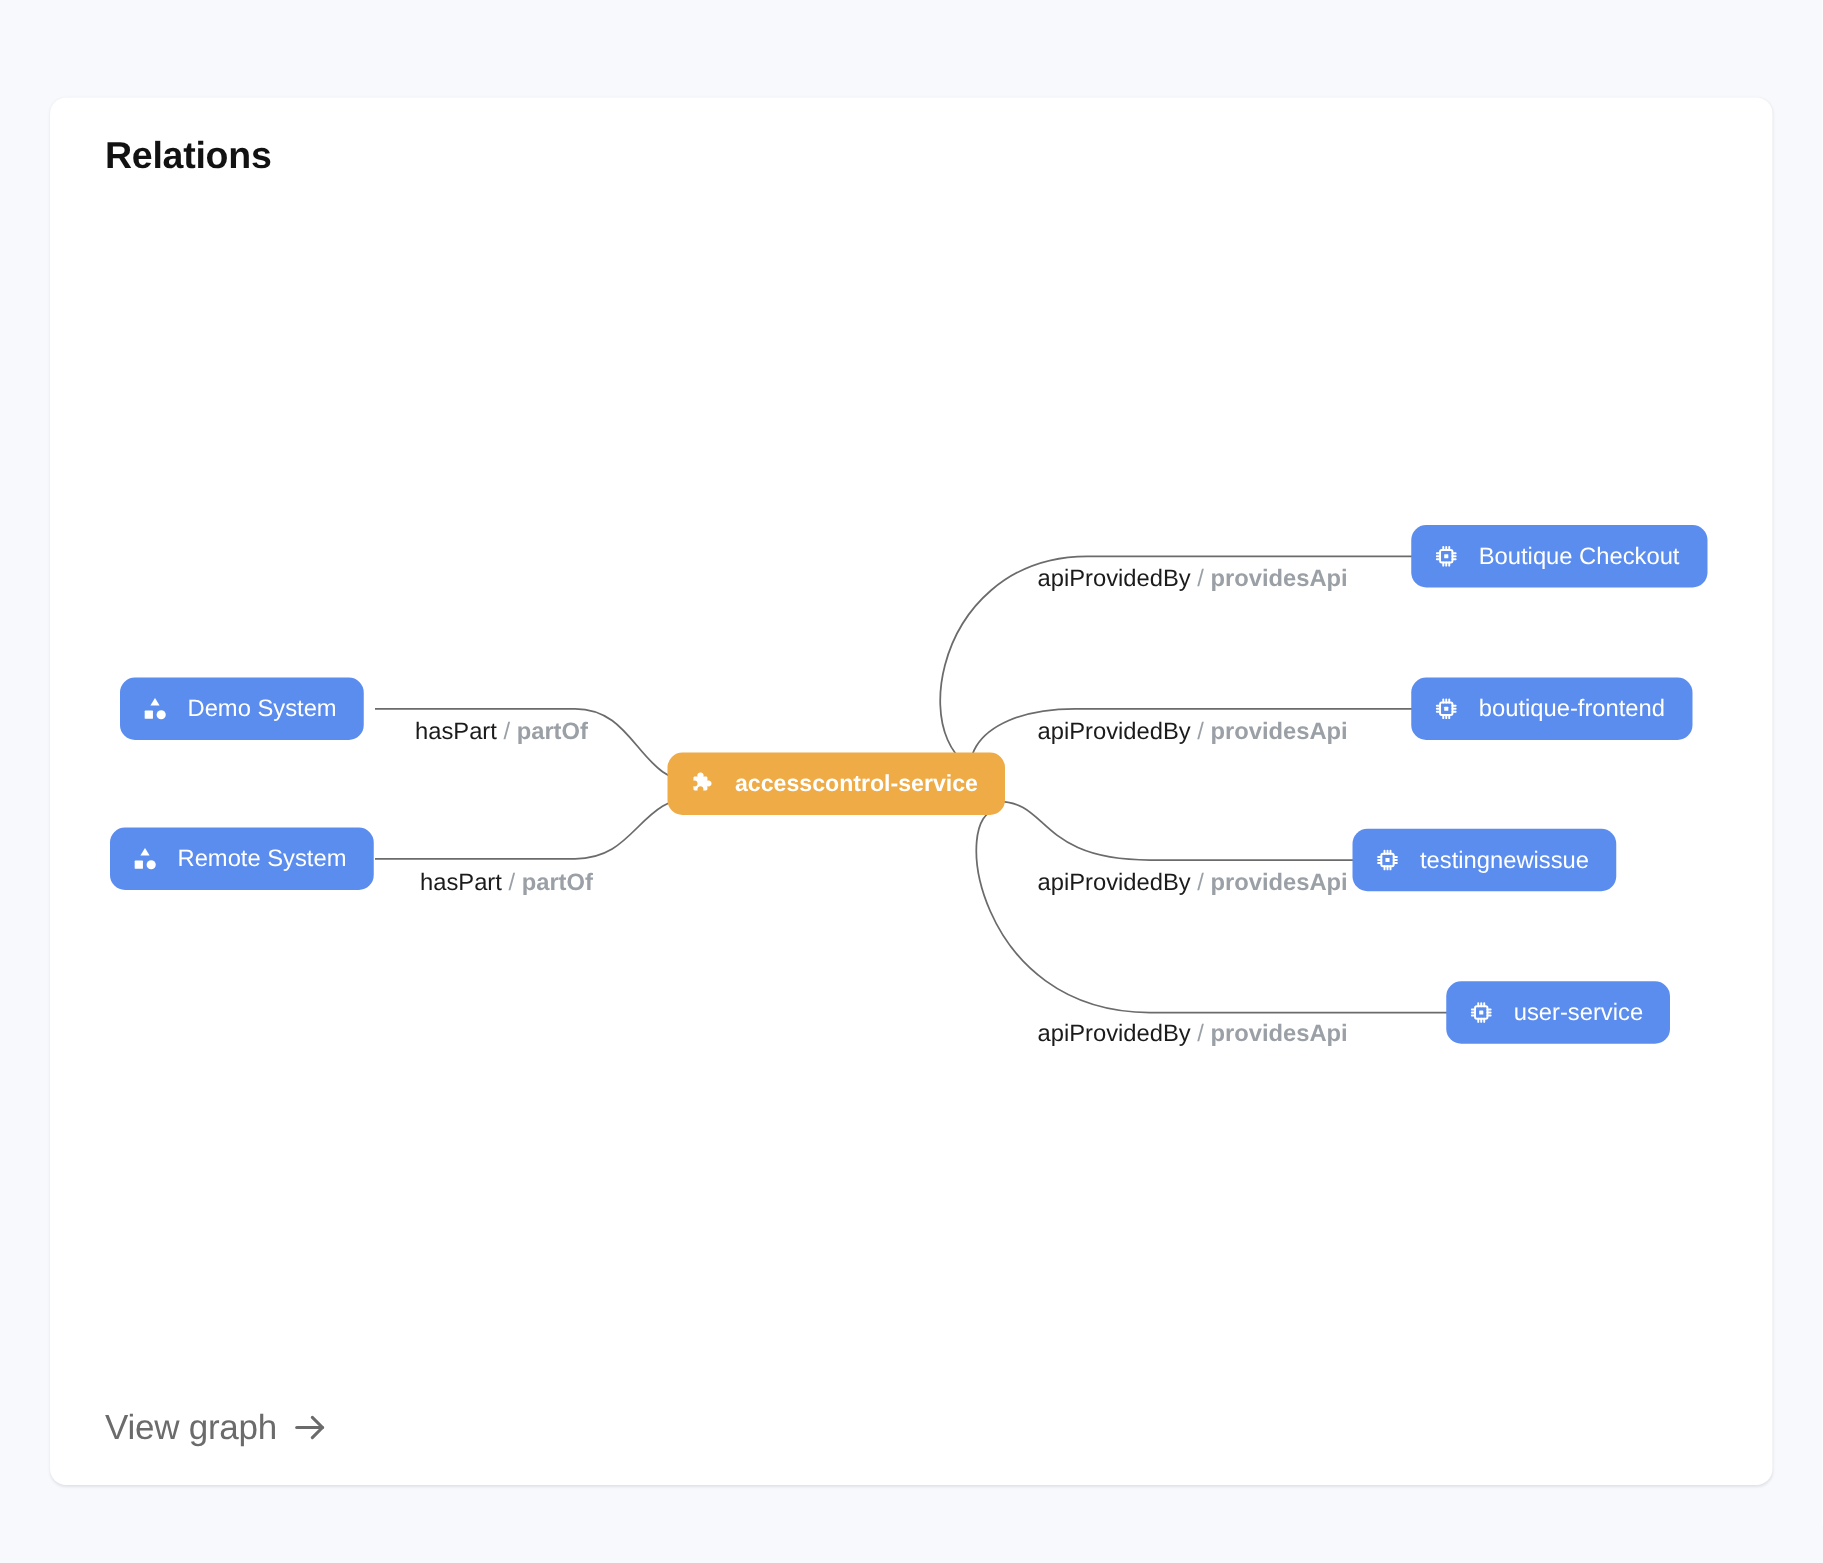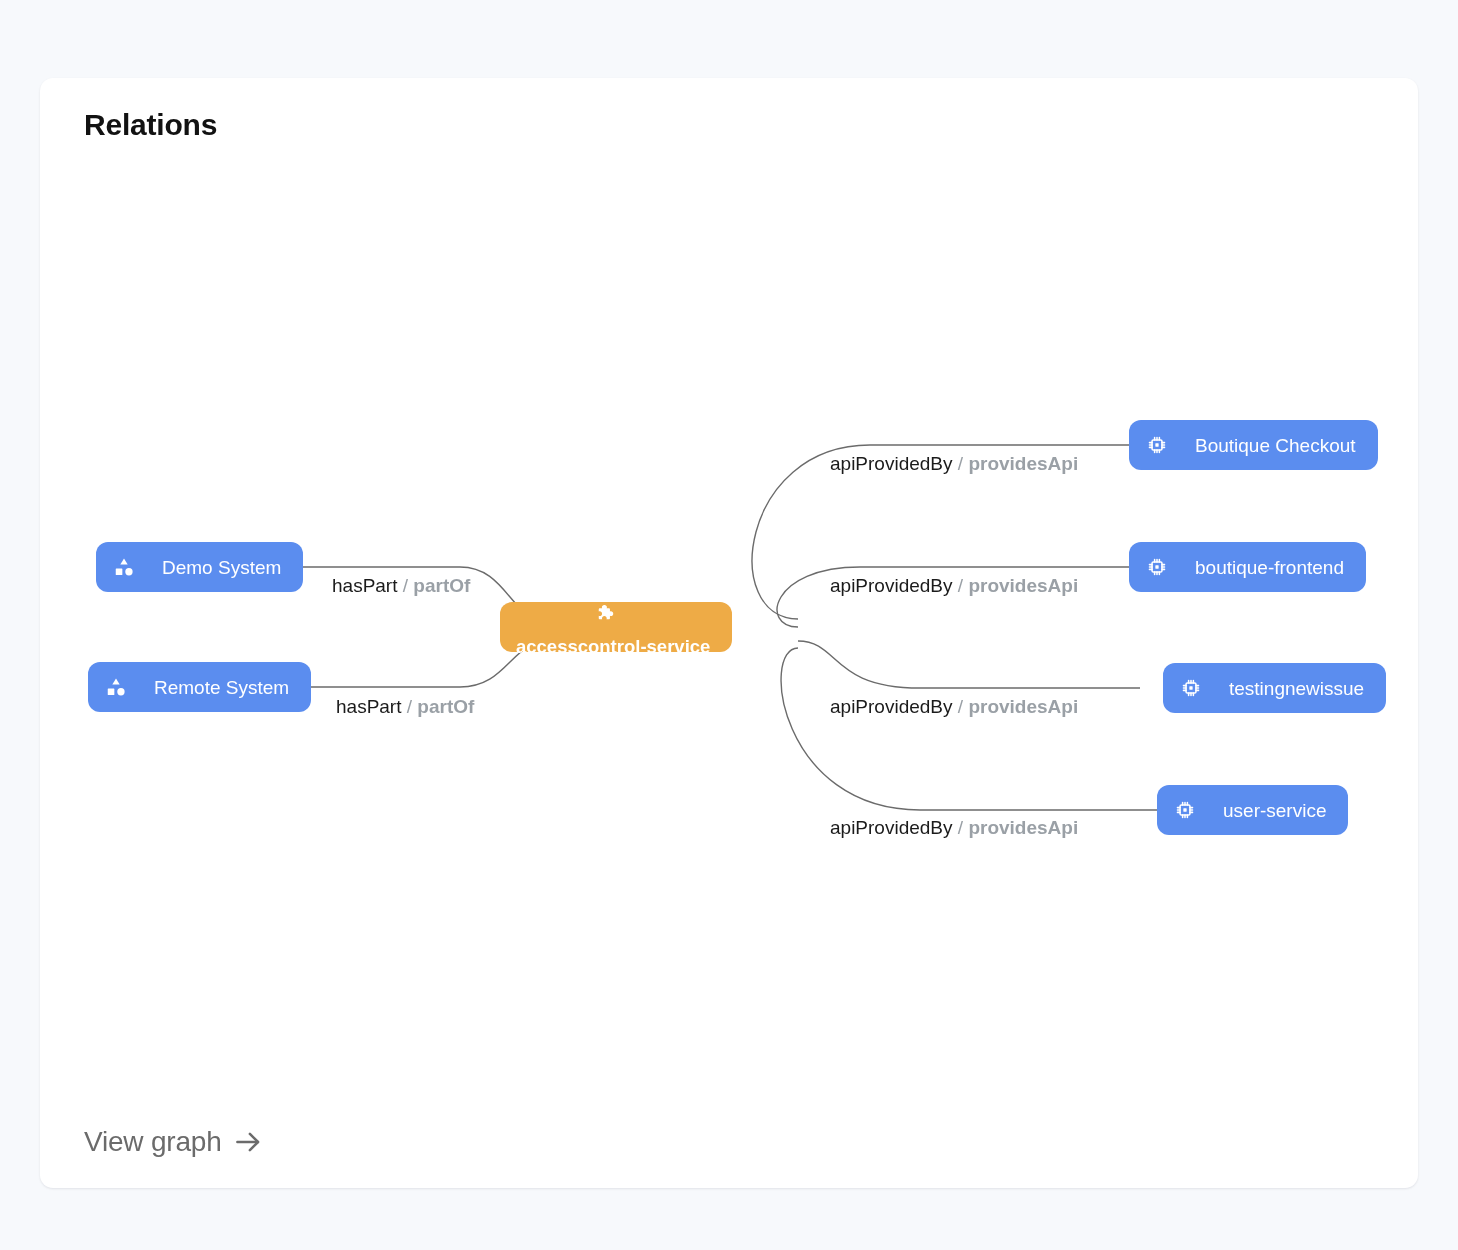--- a/index.html
+++ b/index.html
@@ -58,21 +58,20 @@
   
   .node {
     position: absolute;
     display: flex;
     align-items: center;
     height: 50px;
     border-radius: 12px;
     padding: 0 22px 0 16px;
     color: #ffffff;
     white-space: nowrap;
-    gap: 12px;
   }
   .node .node-icon {
     display: flex;
     align-items: center;
     justify-content: center;
     width: 24px;
     height: 24px;
     flex: 0 0 24px;
     margin-right: 14px;
   }
@@ -157,21 +156,21 @@
       <span class="node-icon">
         <svg width="22" height="22" viewBox="0 0 24 24" fill="#ffffff">
           <path d="M12 2.6 L16 9.2 L8 9.2 Z"></path>
           <rect x="3" y="13.6" width="7.2" height="7.2" rx="0.6"></rect>
           <circle cx="17.4" cy="17.2" r="4"></circle>
         </svg>
       </span>
       <span class="node-label">Remote System</span>
     </div>
 
-    <div class="node orange" style="left:460px; top:524px;flex-direction:column;">
+    <div class="node orange" style="left:494px; top:524px;">
       <span class="node-icon">
         <svg width="22" height="22" viewBox="0 0 24 24" fill="#ffffff">
           <path d="M10.1 2.2c-1.5 0-2.6 1.1-2.6 2.4 0 .4.1.7.3 1H5.3c-.7 0-1.2.5-1.2 1.2v2.6c.3-.2.7-.3 1.1-.3 1.4 0 2.5 1.1 2.5 2.6s-1.1 2.6-2.5 2.6c-.4 0-.8-.1-1.1-.3v2.6c0 .7.5 1.2 1.2 1.2h2.6c-.2-.3-.3-.7-.3-1.1 0-1.4 1.1-2.5 2.6-2.5s2.6 1.1 2.6 2.5c0 .4-.1.8-.3 1.1h2.6c.7 0 1.2-.5 1.2-1.2v-2.6c.3.2.7.3 1.1.3 1.4 0 2.5-1.2 2.5-2.6s-1.1-2.6-2.5-2.6c-.4 0-.8.1-1.1.3V6.8c0-.7-.5-1.2-1.2-1.2h-2.4c.2-.3.3-.6.3-1 0-1.3-1.2-2.4-2.6-2.4z"></path>
         </svg>
       </span>
       <span class="node-label">accesscontrol-service</span>
     </div>
 
     <div class="node blue" style="left:1089px; top:342px;">
       <span class="node-icon">
@@ -188,21 +187,21 @@
       <span class="node-icon">
         <svg width="22" height="22" viewBox="0 0 24 24" fill="none" stroke="#ffffff" stroke-width="1.7">
           <rect x="6.6" y="6.6" width="10.8" height="10.8" rx="1.4"></rect>
           <rect x="10.2" y="10.2" width="3.6" height="3.6" rx="0.5" fill="#ffffff" stroke="none"></rect>
           <path d="M9.4 6.6V3.8M12 6.6V3.8M14.6 6.6V3.8M9.4 20.2v-2.8M12 20.2v-2.8M14.6 20.2v-2.8M6.6 9.4H3.8M6.6 12H3.8M6.6 14.6H3.8M20.2 9.4h-2.8M20.2 12h-2.8M20.2 14.6h-2.8" stroke-linecap="round"></path>
         </svg>
       </span>
       <span class="node-label">boutique-frontend</span>
     </div>
 
-    <div class="node blue" style="left:1123px; top:585px;justify-content:flex-end;">
+    <div class="node blue" style="left:1042px; top:585px;justify-content:flex-end;">
       <span class="node-icon">
         <svg width="22" height="22" viewBox="0 0 24 24" fill="none" stroke="#ffffff" stroke-width="1.7">
           <rect x="6.6" y="6.6" width="10.8" height="10.8" rx="1.4"></rect>
           <rect x="10.2" y="10.2" width="3.6" height="3.6" rx="0.5" fill="#ffffff" stroke="none"></rect>
           <path d="M9.4 6.6V3.8M12 6.6V3.8M14.6 6.6V3.8M9.4 20.2v-2.8M12 20.2v-2.8M14.6 20.2v-2.8M6.6 9.4H3.8M6.6 12H3.8M6.6 14.6H3.8M20.2 9.4h-2.8M20.2 12h-2.8M20.2 14.6h-2.8" stroke-linecap="round"></path>
         </svg>
       </span>
       <span class="node-label">testingnewissue</span>
     </div>
 

